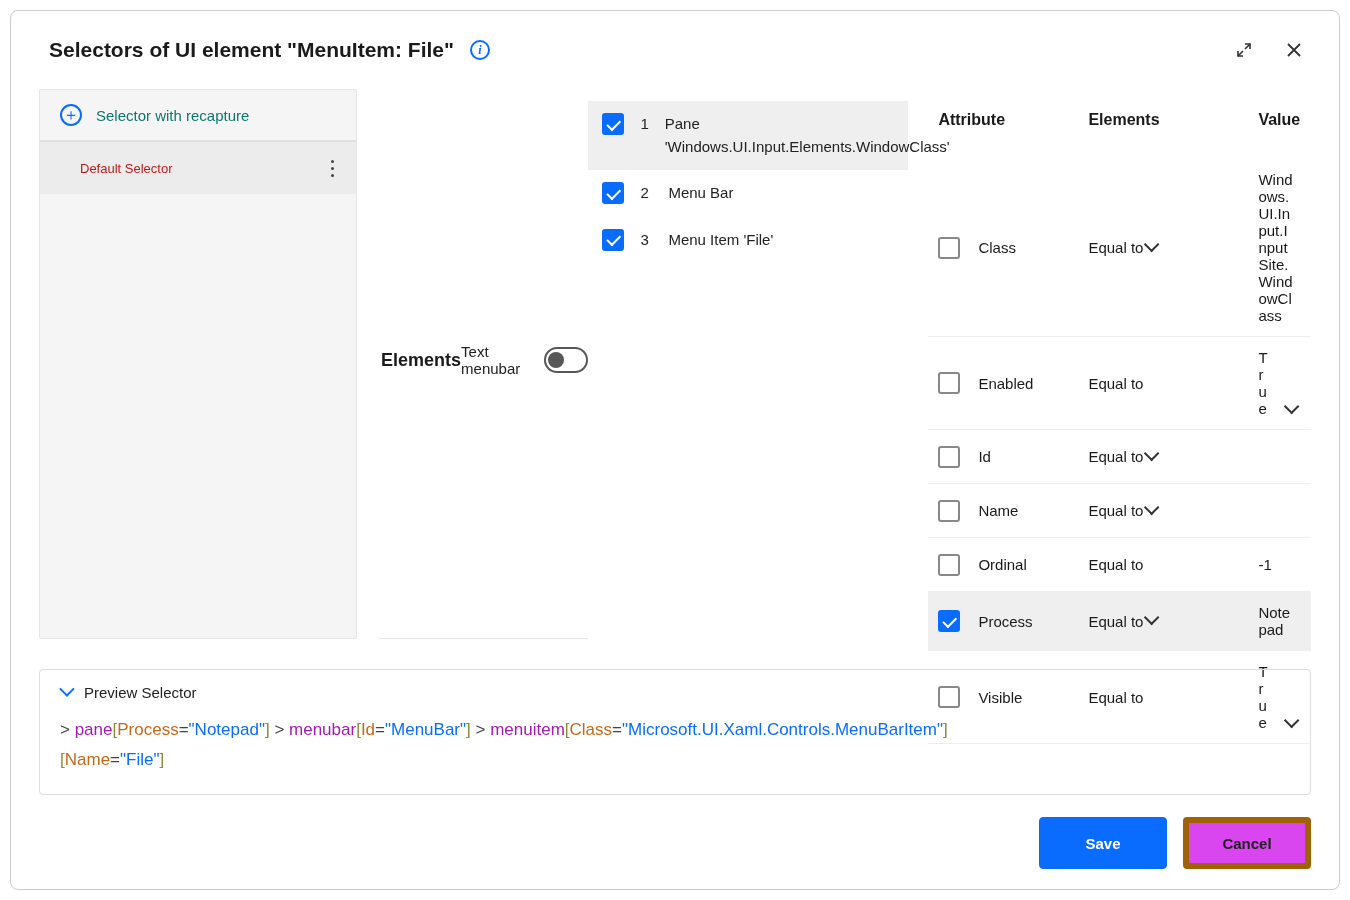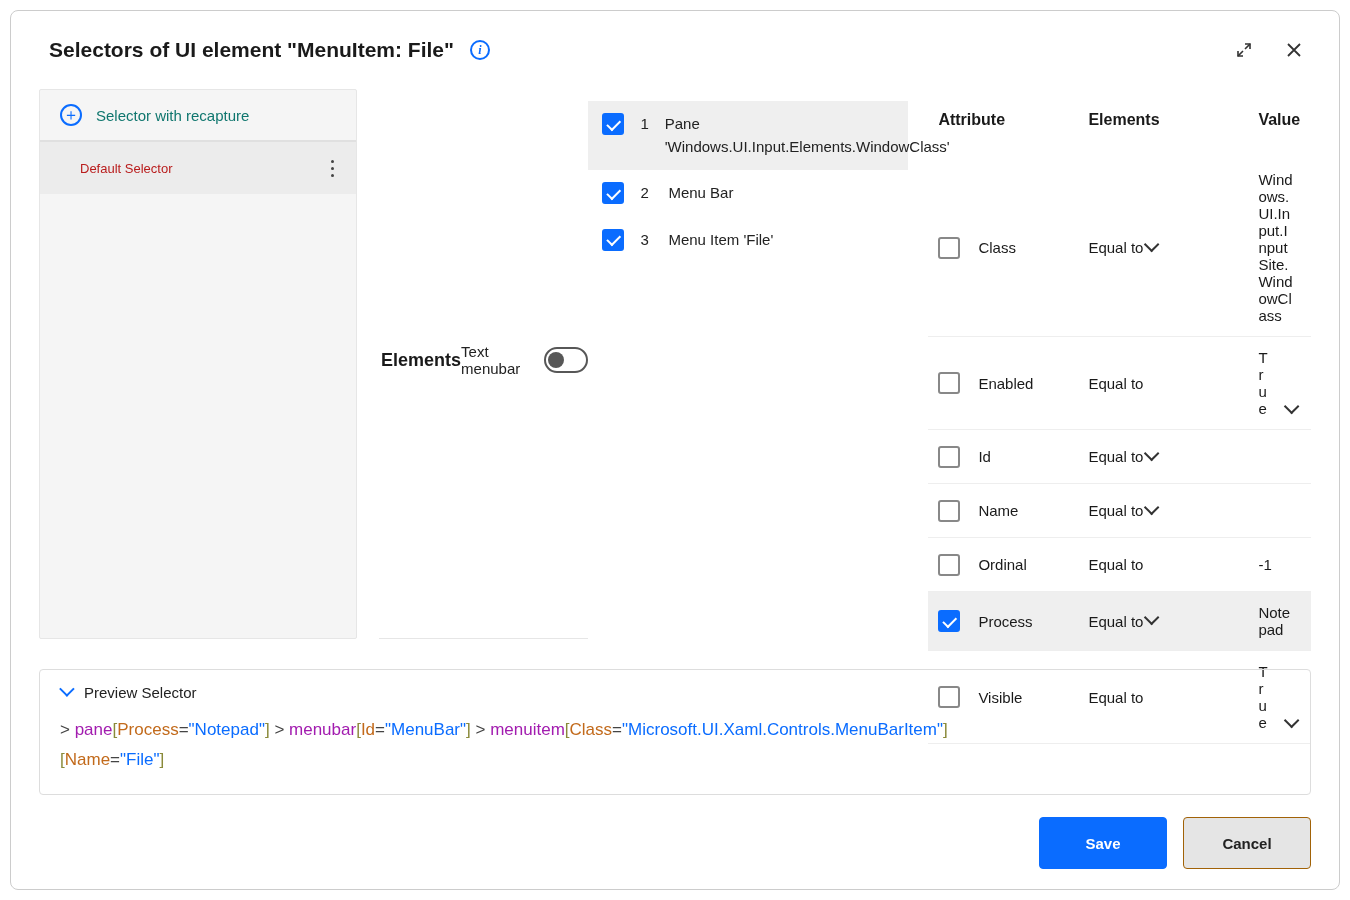--- a/index.html
+++ b/index.html
@@ -239,21 +239,21 @@
     height: 52px;
     border-radius: 4px;
     font-size: 15px;
     font-weight:700;
     display:inline-flex;
     align-items:center;
     justify-content:center;
     cursor:pointer;
   }
   .btn-primary { background:#0a6cff; color:#fff; border:1px solid #0a6cff;}
-  .btn-secondary { background:#e5e5e5; color:#222; border:1px solid #a16207;}
+  .btn-secondary { background:#d946ef; color:#222; border:6px solid #a16207;}
   svg { display:block; }
 </style>
 </head>
 <body>
 
 <div class="dialog">
 
   <div class="dialog-header">
     <span class="dialog-title">Selectors of UI element "MenuItem: File"</span>
     <span class="info-icon">i</span>

